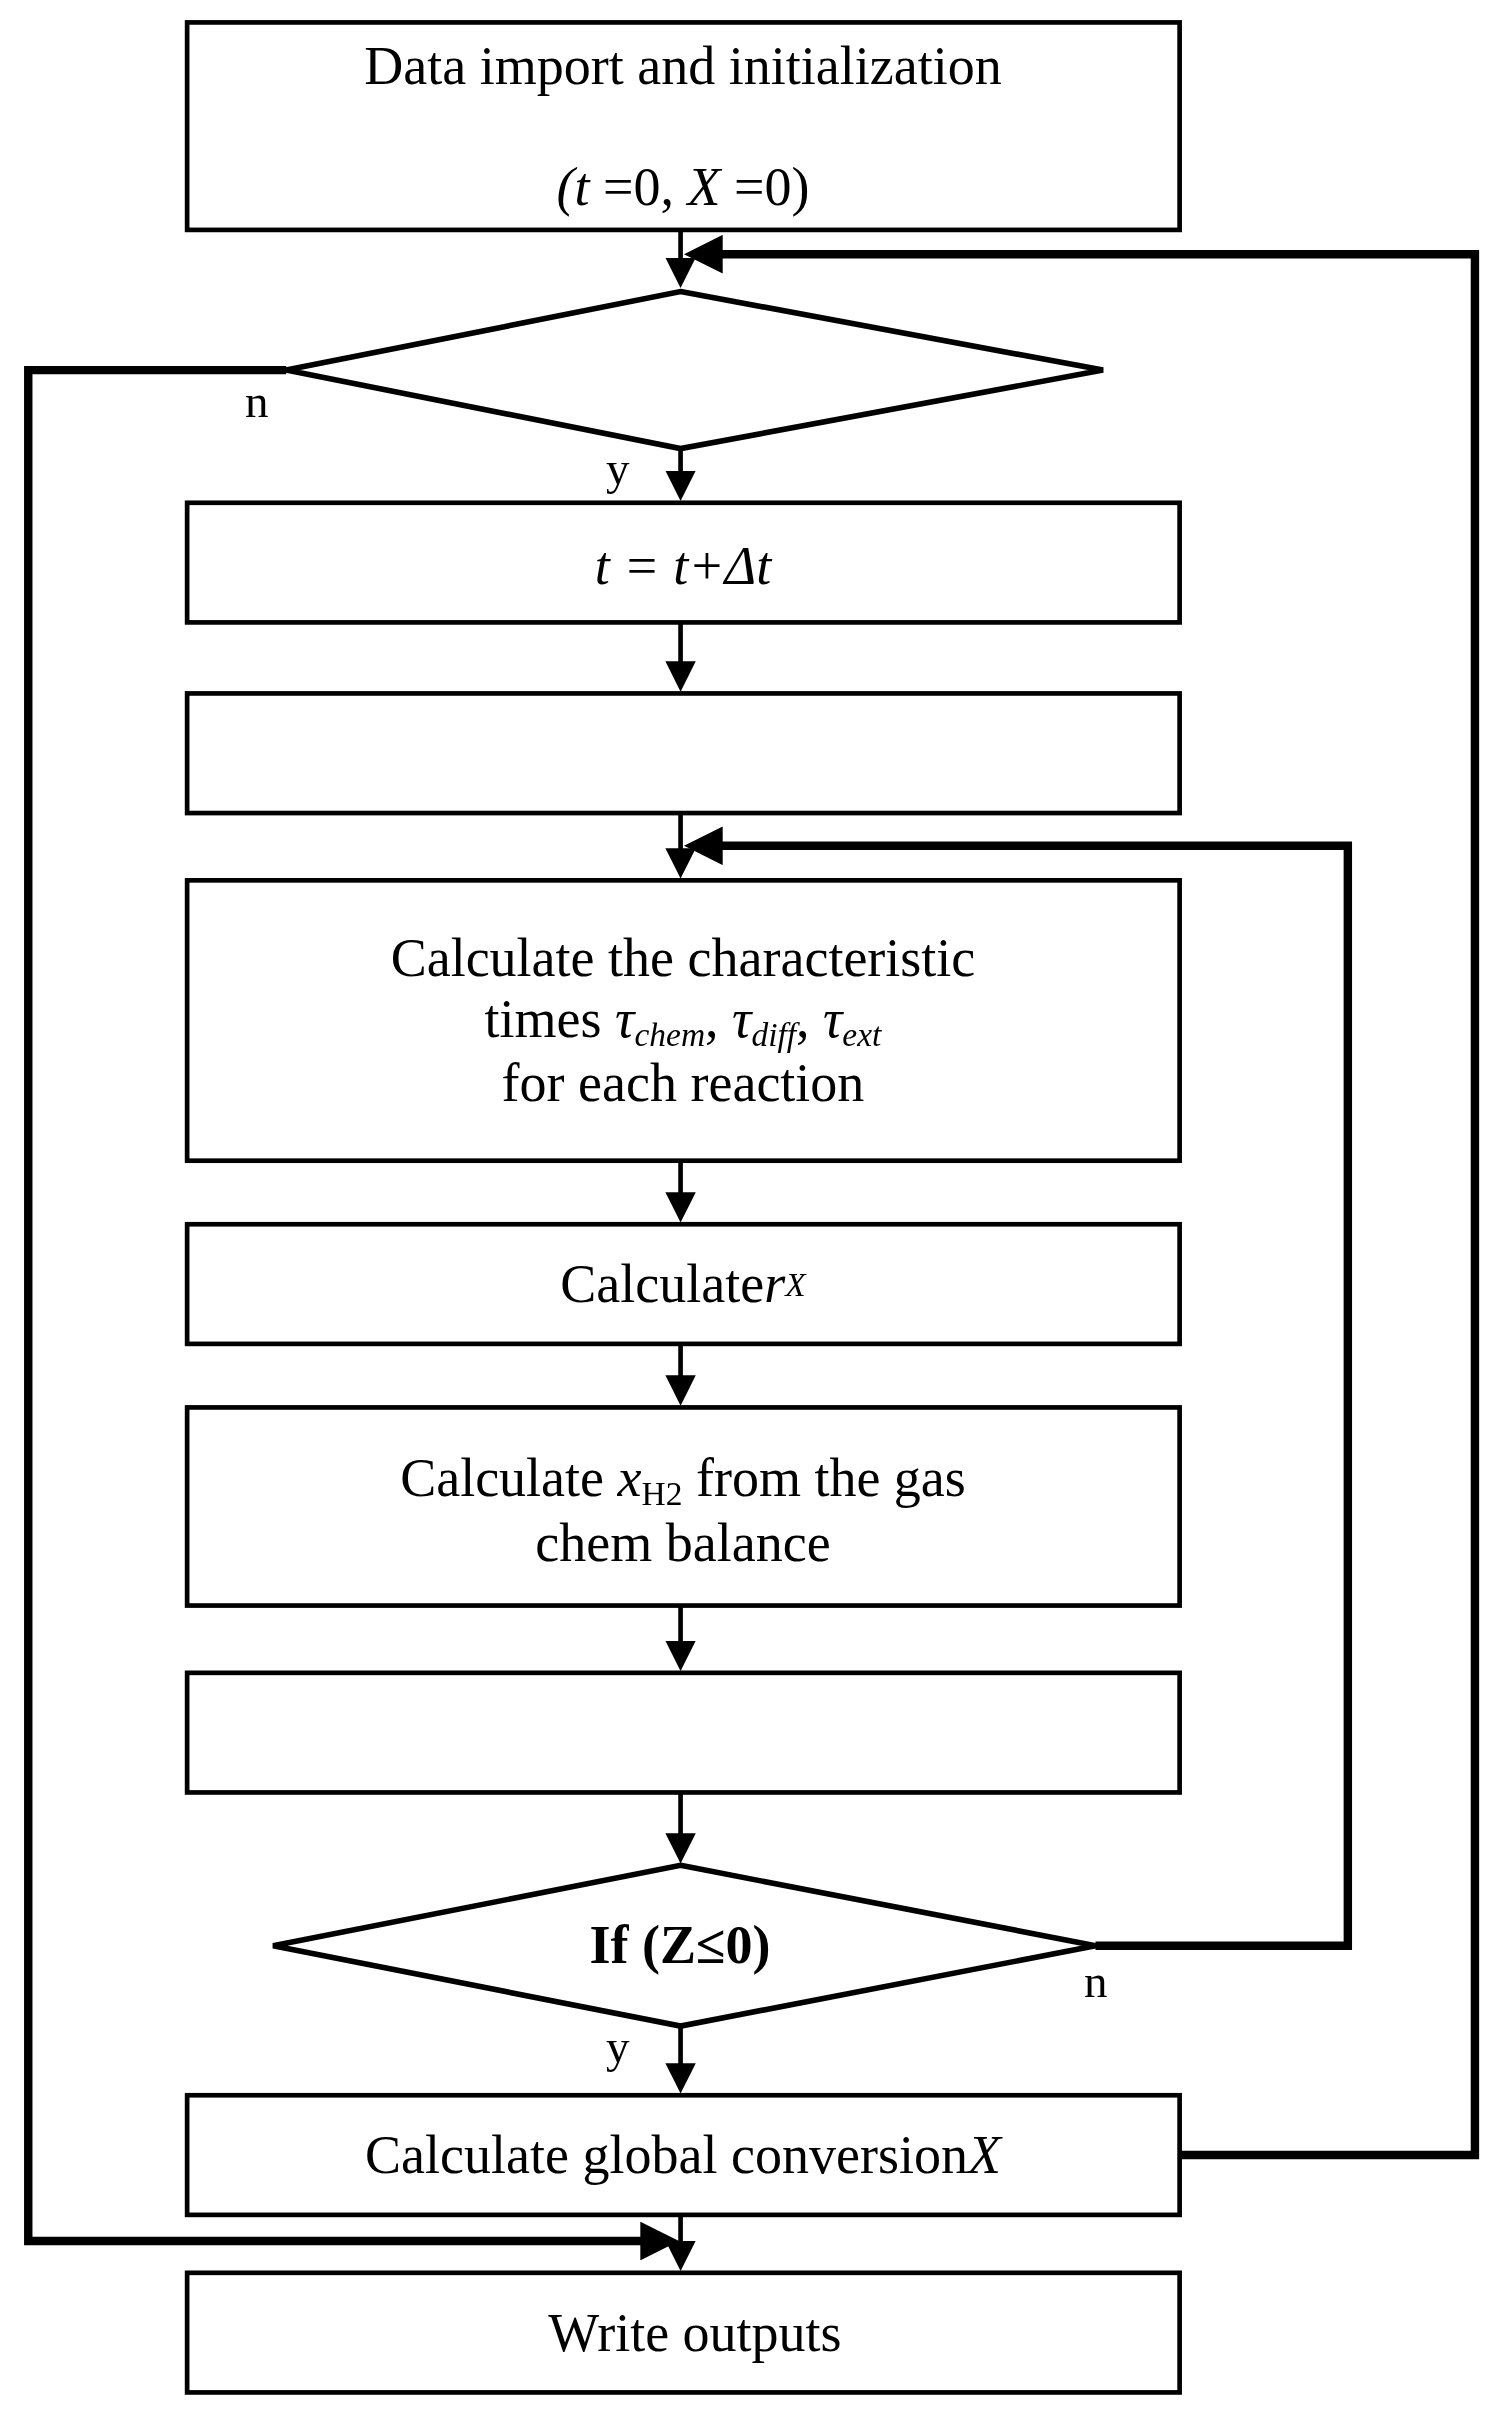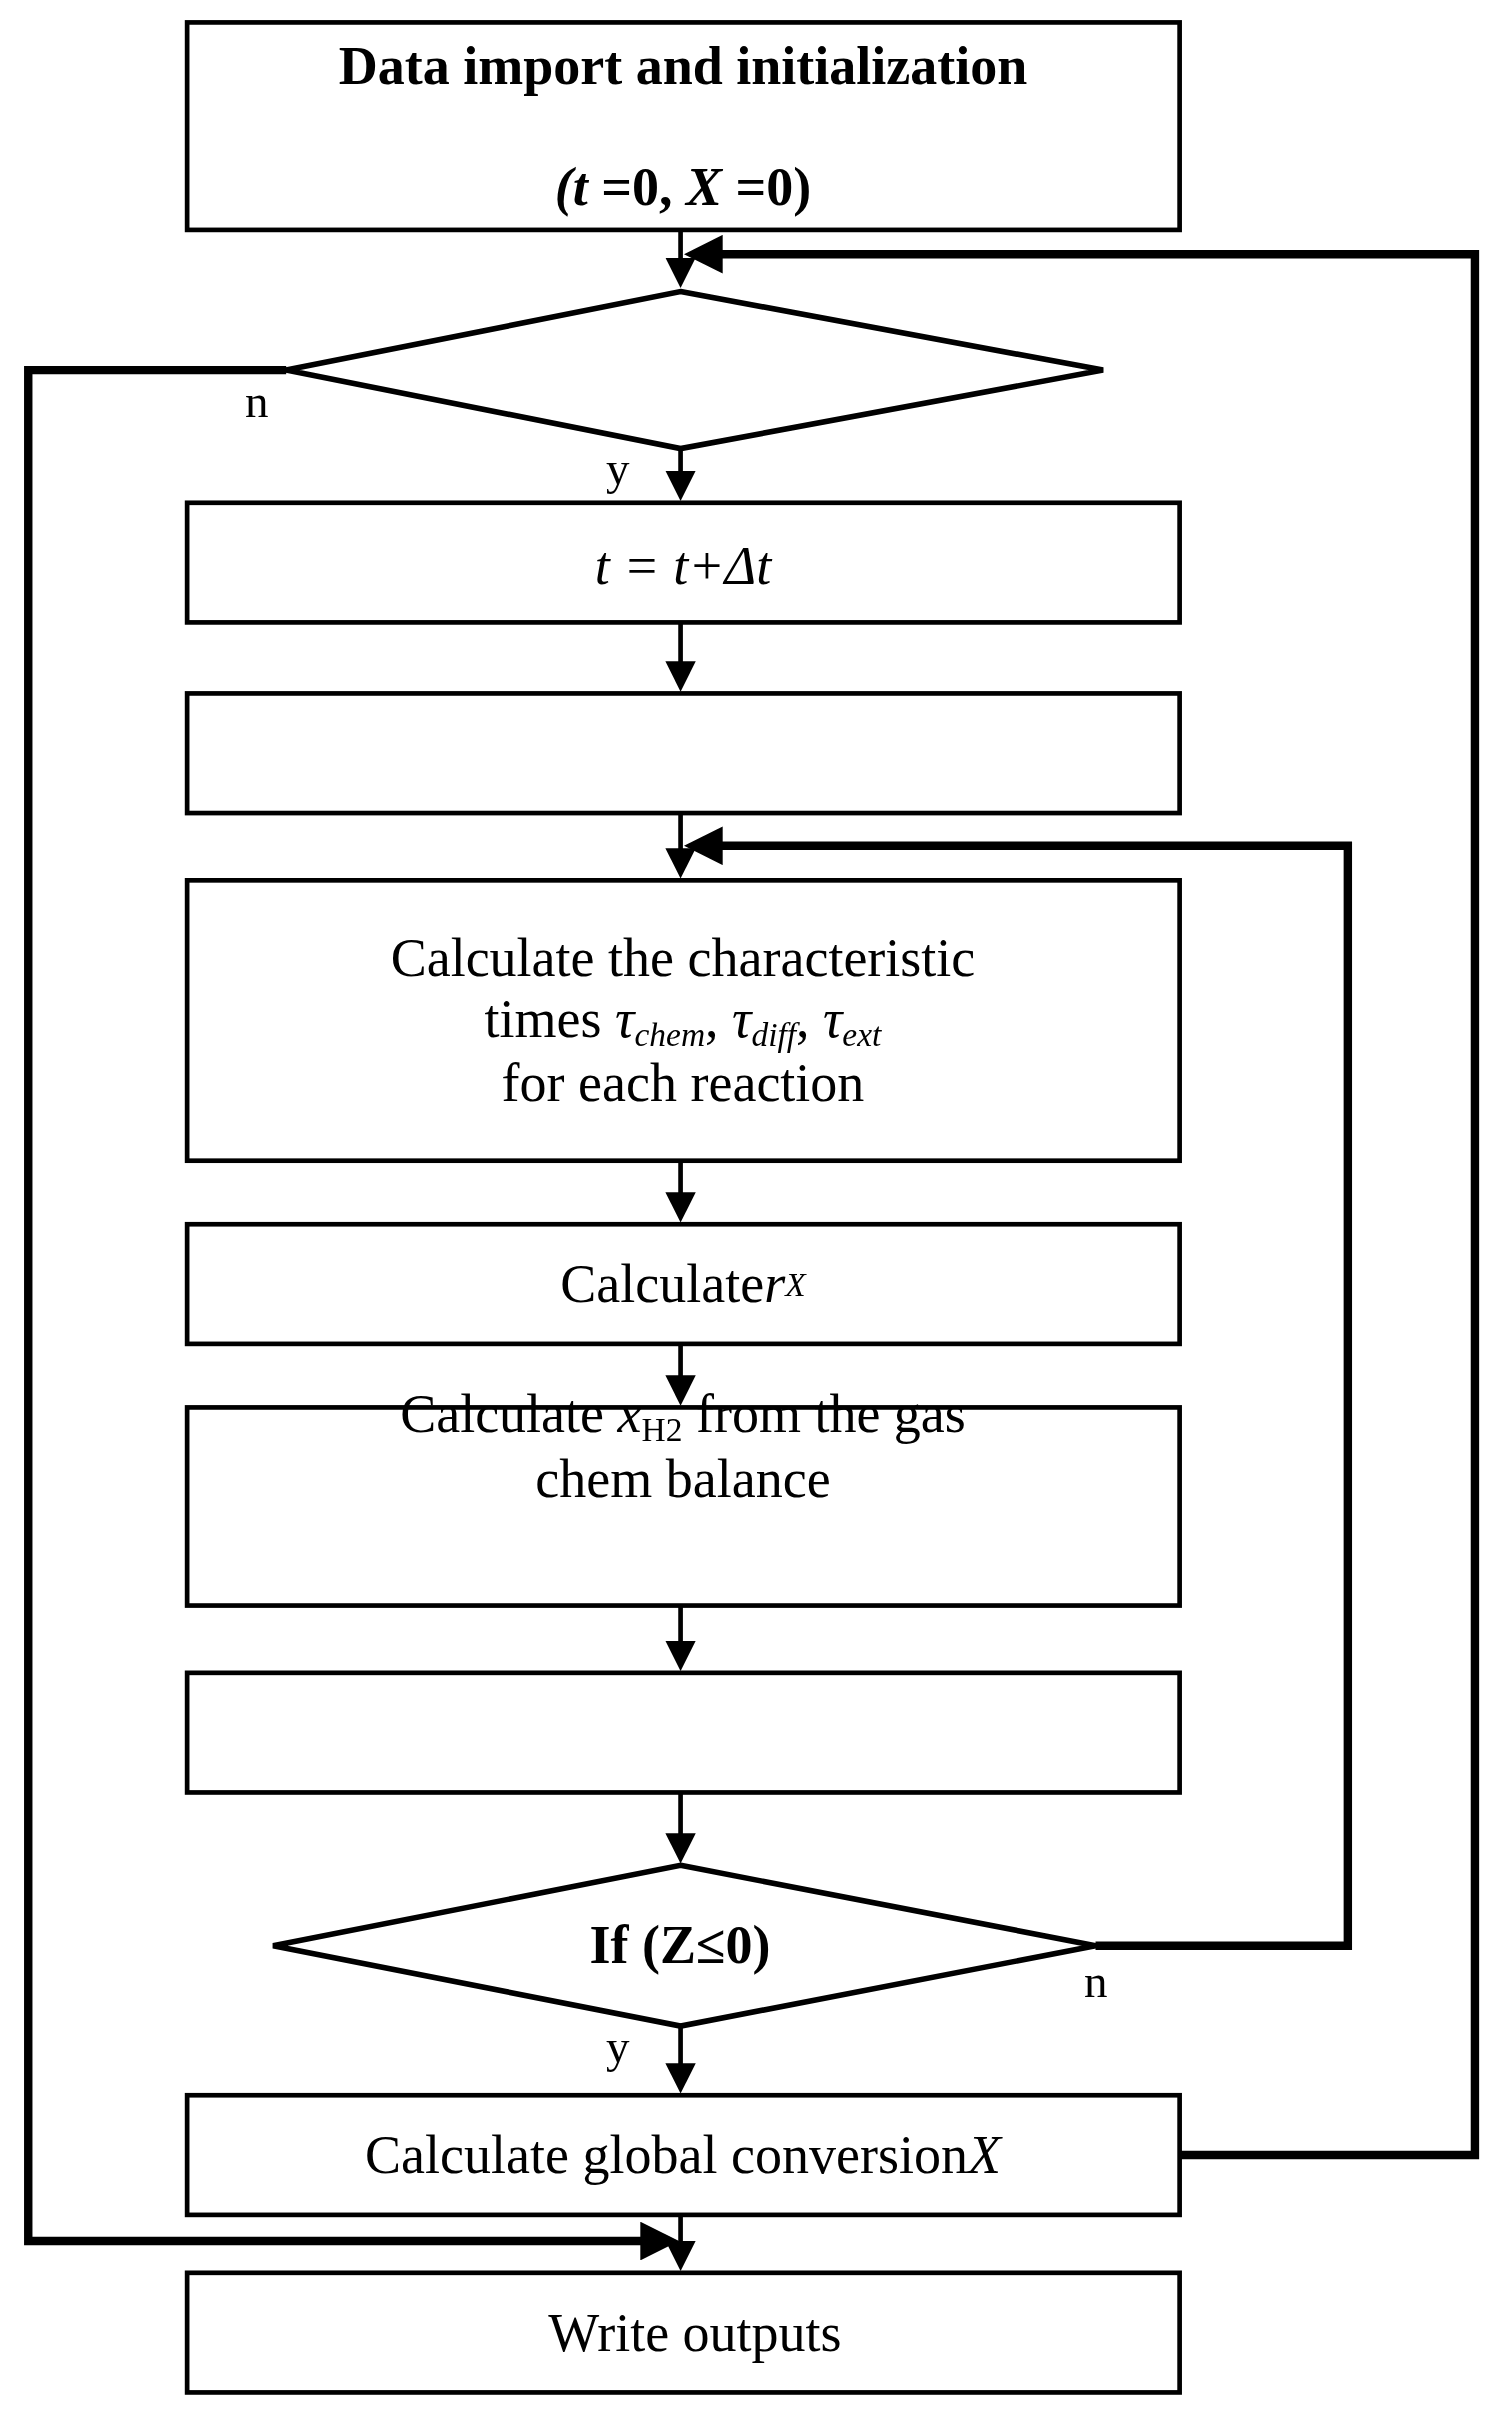--- a/index.html
+++ b/index.html
@@ -81,21 +81,21 @@
 
     <path class="edge edge-thick" d="M 1172 2082 L 1442 2082 L 1442 905 L 742 905" marker-end="url(#ah-thick)"></path>
 
     <path class="edge edge-thick" d="M 1262 2306 L 1578 2306 L 1578 272 L 742 272" marker-end="url(#ah-thick)"></path>
 
     <path class="edge edge-thin" d="M 728 2370 L 728 2422" marker-end="url(#ah)"></path>
 
     <path class="edge edge-thick" d="M 306 396 L 30 396 L 30 2398 L 716 2398" marker-end="url(#ah-thick)"></path>
   </svg>
 
-  <div class="lbl lbl-box" style="left:196px;top:32px;width:974px;height:189px;flex-direction:column;font-weight:bold;">
+  <div class="lbl lbl-box" style="left:196px;top:32px;width:974px;height:189px;flex-direction:column;">
     <div>Data import and initialization</div>
     <div>
       <span class="it">(</span><span class="it">t</span><span> =0, </span><span class="it">X</span><span> =0)</span>
     </div>
   </div>
 
   <div class="branch" style="left:245px;top:374px;">n</div>
   <div class="branch" style="left:606px;top:441px;">y</div>
 
   <div class="lbl lbl-box it" style="left:196px;top:516px;width:974px;height:101px;">t = t+Δt</div>
@@ -104,21 +104,21 @@
   <div class="lbl lbl-box" style="left:196px;top:890px;width:974px;height:262px;flex-direction:column;">
     <div>Calculate the characteristic</div>
     <div><span>times </span><span class="it">τ</span><sub class="sub-it">chem</sub><span>, </span><span class="it">τ</span><sub class="sub-it">diff</sub><span>, </span><span class="it">τ</span><sub class="sub-it">ext</sub></div>
     <div>for each reaction</div>
   </div>
 
   <div class="lbl lbl-box" style="left:196px;top:1234px;width:974px;height:101px;">
     <span>Calculate </span><span class="it">r</span><sub class="sub-it">X</sub>
   </div>
 
-  <div class="lbl lbl-box" style="left:196px;top:1357px;width:974px;height:179px;flex-direction:column;">
+  <div class="lbl lbl-box" style="left:196px;top:1421px;width:974px;height:179px;flex-direction:column;">
     <div><span>Calculate </span><span class="it">x</span><sub>H2</sub><span> from the gas</span></div>
     <div>chem balance</div>
   </div>
 
 
   <div class="lbl lbl-dia" style="left:467px;top:1912px;width:426px;height:67px;font-weight:bold;">If (Z≤0)</div>
   <div class="branch" style="left:1084px;top:1954px;">n</div>
   <div class="branch" style="left:606px;top:2019px;">y</div>
 
   <div class="lbl lbl-box" style="left:196px;top:2105px;width:974px;height:101px;">

